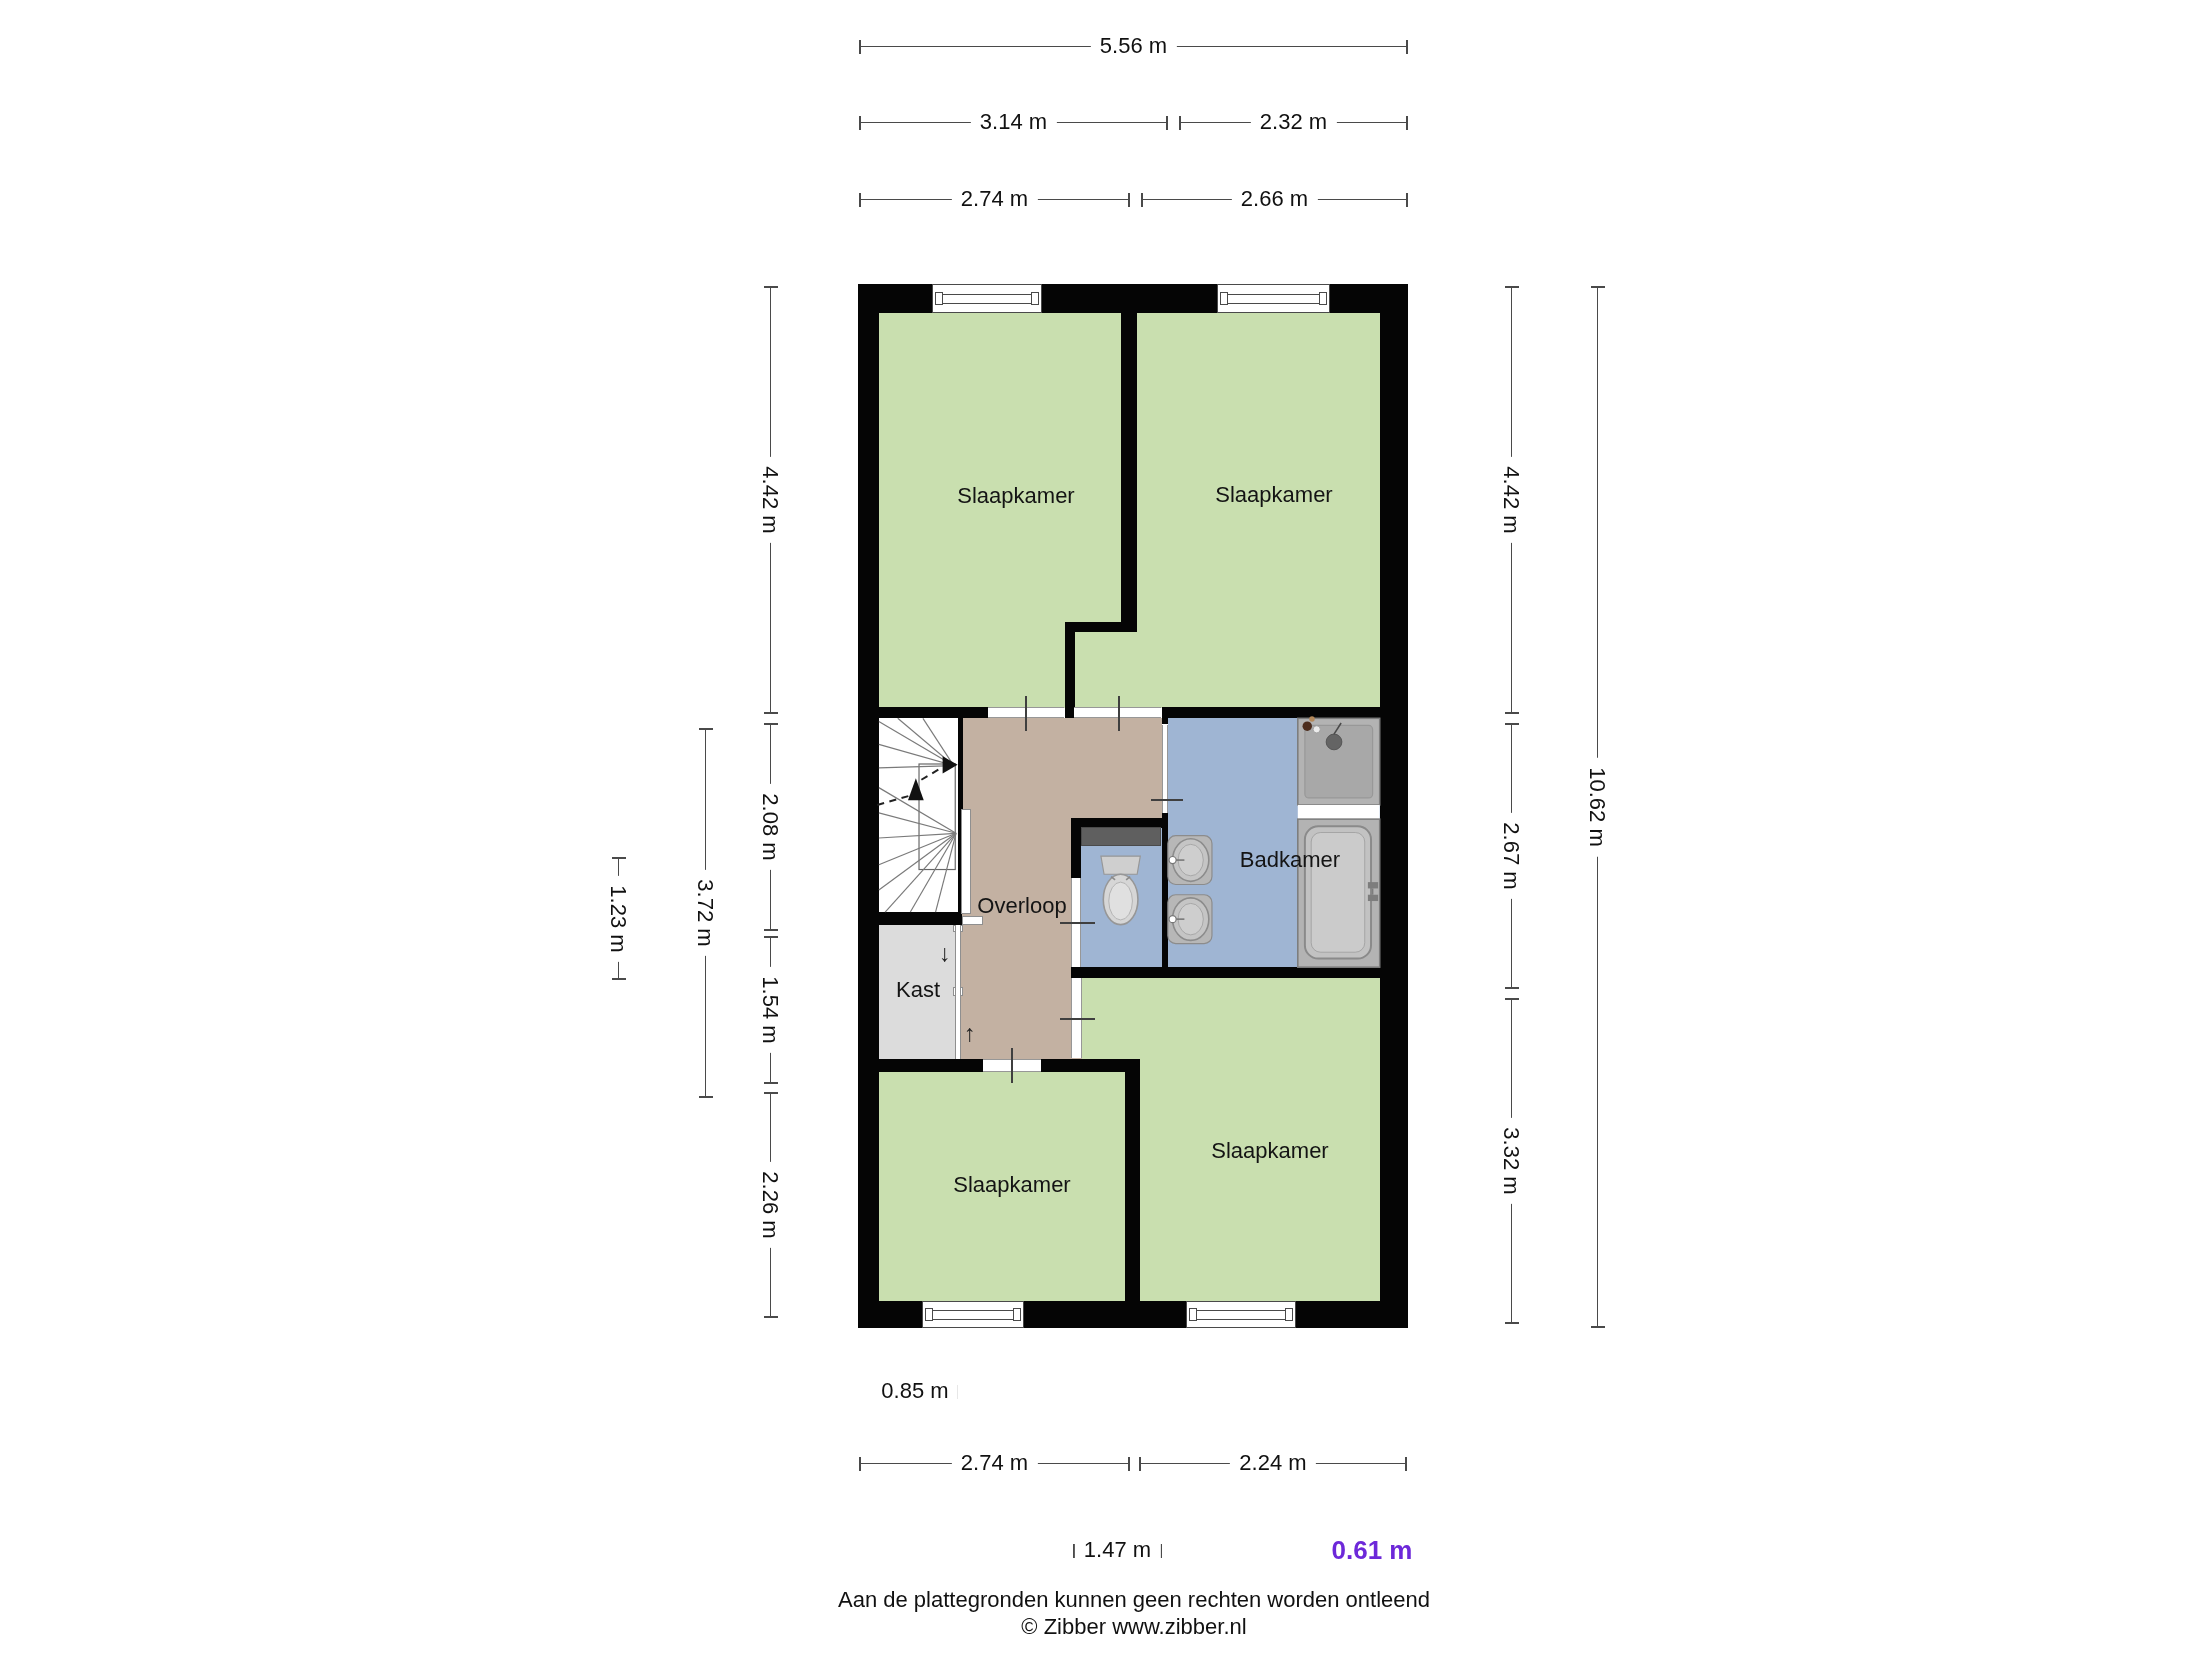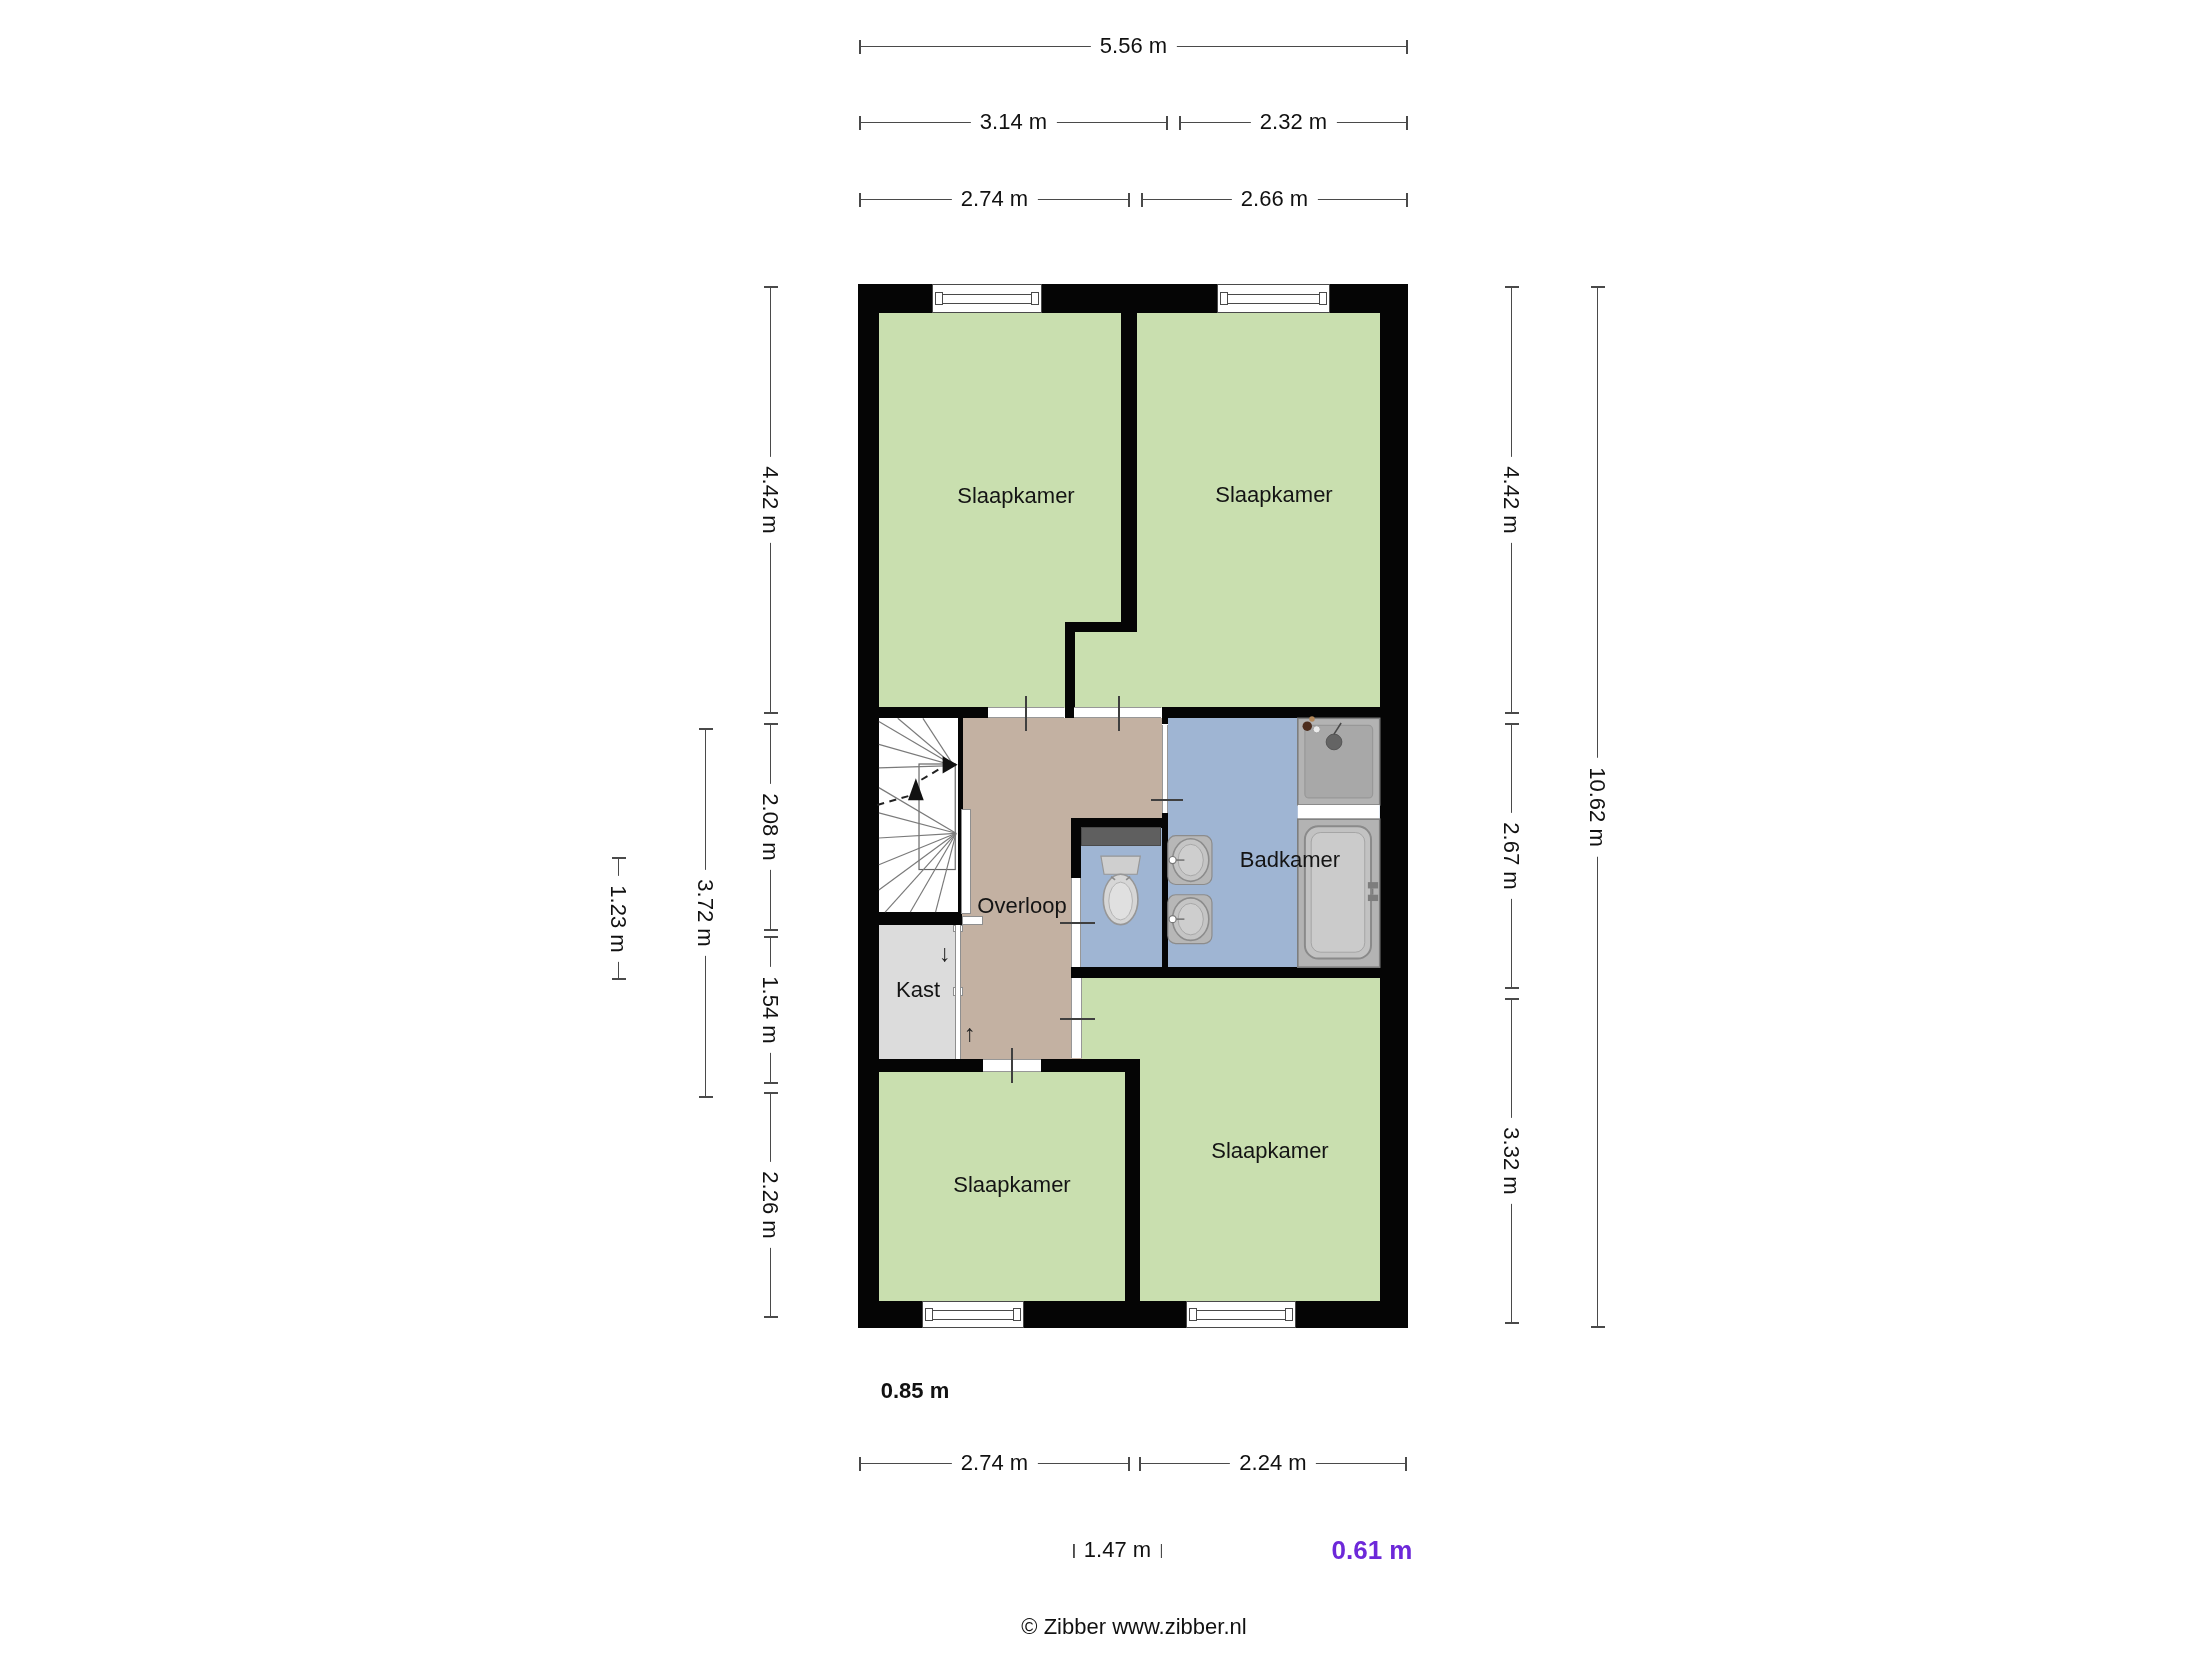--- a/index.html
+++ b/index.html
@@ -235,21 +235,21 @@
     <i class="tl"></i>
       <i class="tr"></i>
     <span class="dlab">2.74 m</span>
   </div>
   <div class="dim-h" style="left:1142px;top:199px;width:265px;">
     <i class="tl"></i>
       <i class="tr"></i>
     <span class="dlab">2.66 m</span>
   </div>
 
-  <div class="dim-h" style="left:873px;top:1391px;width:84px;font-weight:bold;">
+  <div class="dim-h" style="left:873px;top:1391px;width:84px;">
     <i class="tl"></i>
       <i class="tr"></i>
     <span class="dlab">0.85 m</span>
   </div>
   <div class="dim-h" style="left:860px;top:1463px;width:269px;">
     <i class="tl"></i>
       <i class="tr"></i>
     <span class="dlab">2.74 m</span>
   </div>
   <div class="dim-h" style="left:1140px;top:1463px;width:266px;">
@@ -309,16 +309,17 @@
     <i class="tt"></i>
       <i class="tb"></i>
     <span class="dlab">3.32 m</span>
   </div>
   <div class="dim-v" style="left:1597px;top:287px;height:1040px;">
     <i class="tt"></i>
       <i class="tb"></i>
     <span class="dlab">10.62 m</span>
   </div>
 
+  <div class="footer-line" style="top:1600px;">Aan de plattegronden kunnen geen rechten worden ontleend</div>
   <div class="footer-line" style="top:1627px;">© Zibber www.zibber.nl</div>
 
 </div>
 
 
 </body></html>

